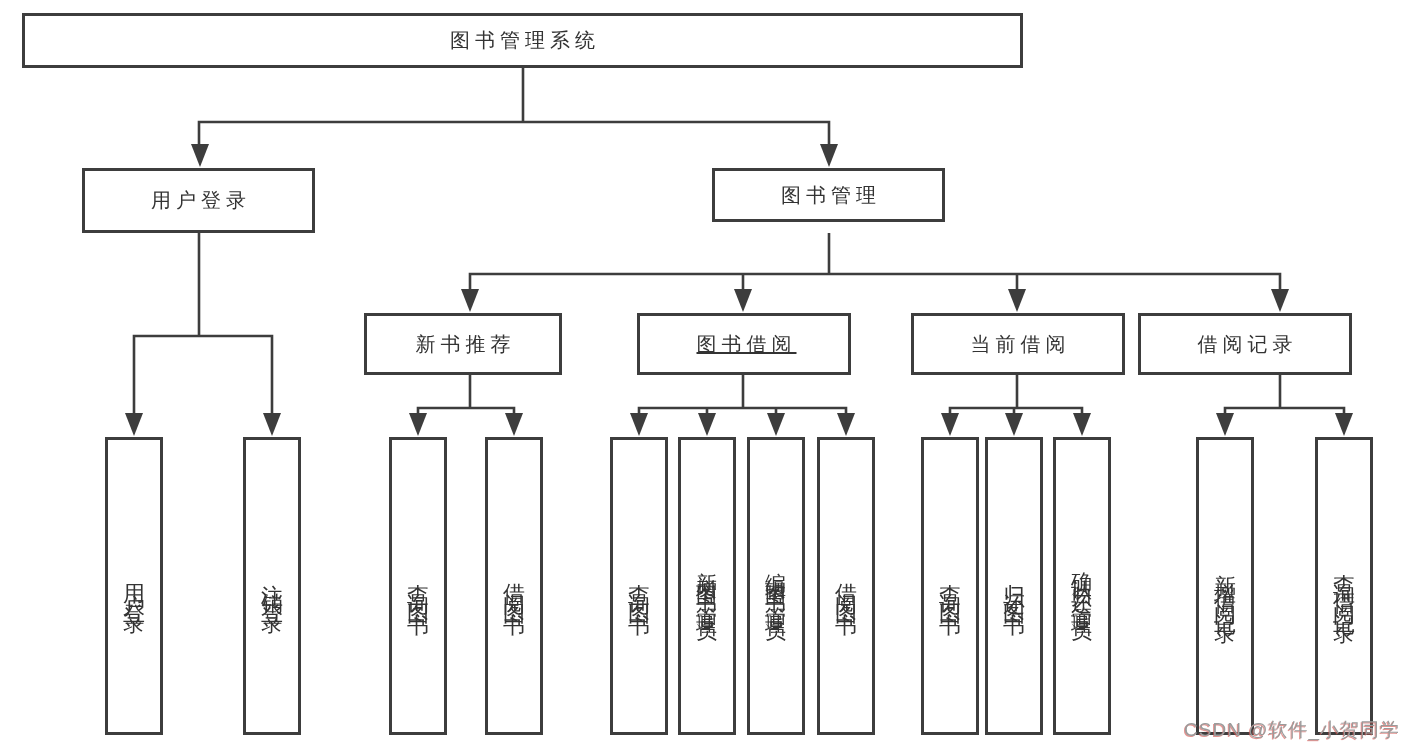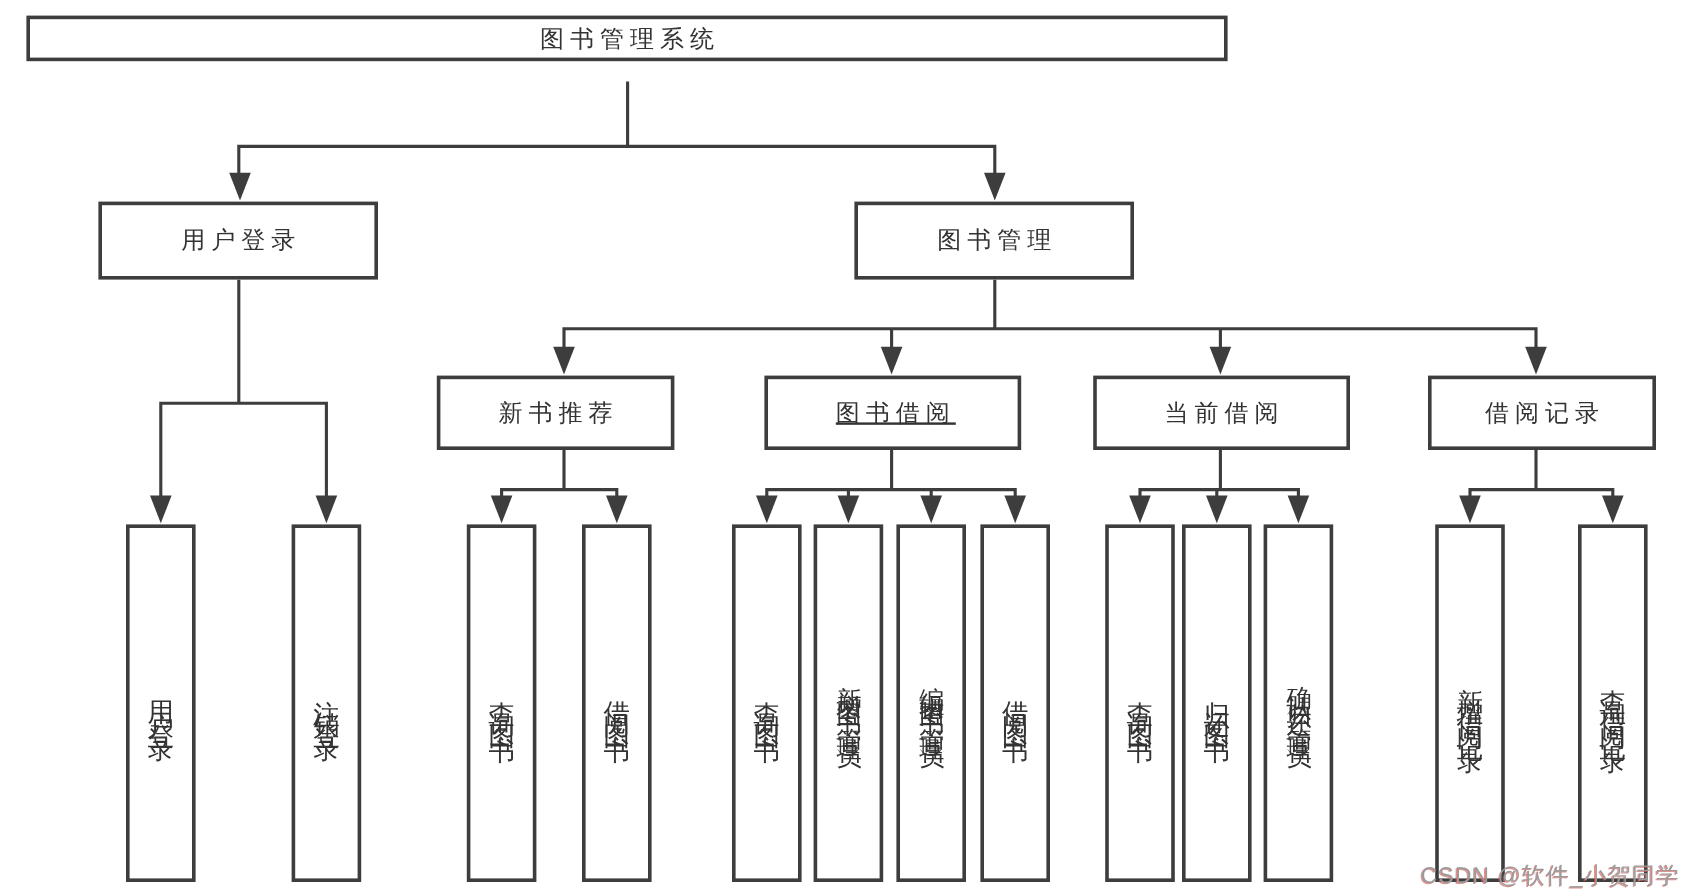--- a/index.html
+++ b/index.html
@@ -92,29 +92,29 @@
       <polygon points="767,413 785,413 776,436"></polygon>
       <polygon points="837,413 855,413 846,436"></polygon>
       <polygon points="941,413 959,413 950,436"></polygon>
       <polygon points="1005,413 1023,413 1014,436"></polygon>
       <polygon points="1073,413 1091,413 1082,436"></polygon>
       <polygon points="1216,413 1234,413 1225,436"></polygon>
       <polygon points="1335,413 1353,413 1344,436"></polygon>
     </g>
   </svg>
 
-  <div class="node h" style="left:22px; top:13px; width:1001px; height:38px;">图书管理系统</div>
+  <div class="node h" style="left:22px; top:13px; width:1001px; height:55px;">图书管理系统</div>
 
   <div class="node h" style="left:82px; top:168px; width:233px; height:65px;">用户登录</div>
-  <div class="node h" style="left:712px; top:168px; width:233px; height:65px;">图书管理</div>
+  <div class="node h" style="left:712px; top:168px; width:233px; height:54px;">图书管理</div>
 
   <div class="node h" style="left:364px; top:313px; width:198px; height:62px;">新书推荐</div>
   <div class="node h" style="left:637px; top:313px; width:214px; height:62px;text-decoration:underline;">图书借阅</div>
   <div class="node h" style="left:911px; top:313px; width:214px; height:62px;">当前借阅</div>
-  <div class="node h" style="left:1190px; top:313px; width:190px; height:62px;">借阅记录</div>
+  <div class="node h" style="left:1138px; top:313px; width:214px; height:62px;">借阅记录</div>
 
   <div class="node v" style="left:105px; top:437px; width:58px; height:298px;">用户登录</div>
   <div class="node v" style="left:243px; top:437px; width:58px; height:298px;">注销登录</div>
 
   <div class="node v" style="left:389px; top:437px; width:58px; height:298px;">查询图书</div>
   <div class="node v" style="left:485px; top:437px; width:58px; height:298px;">借阅图书</div>
 
   <div class="node v" style="left:610px; top:437px; width:58px; height:298px;">查询图书</div>
   <div class="node v long" style="left:678px; top:437px; width:58px; height:298px;">新增图书（管理员）</div>
   <div class="node v long" style="left:747px; top:437px; width:58px; height:298px;">编辑图书（管理员）</div>

